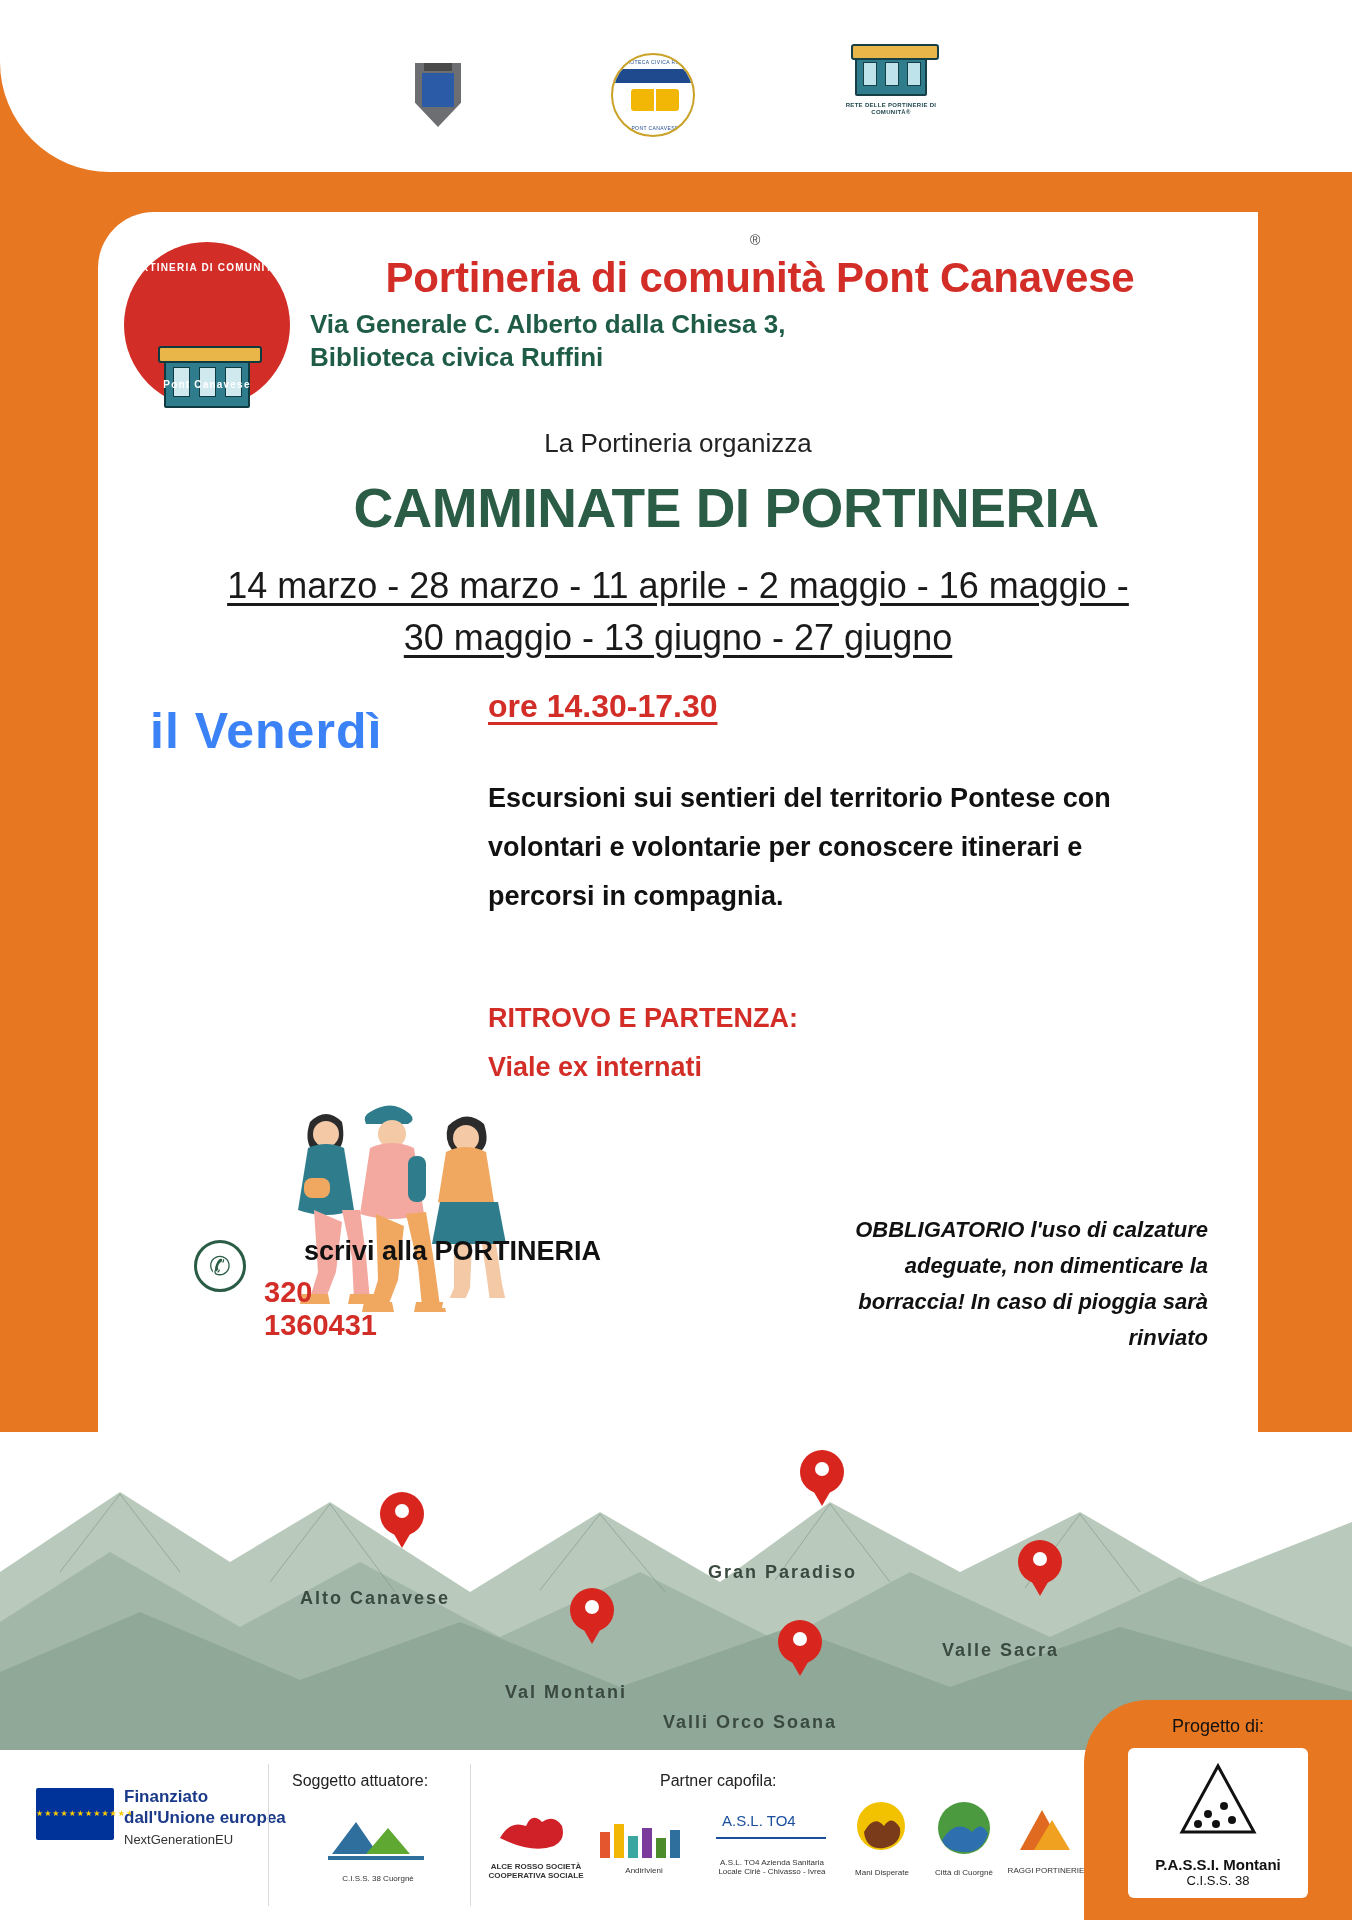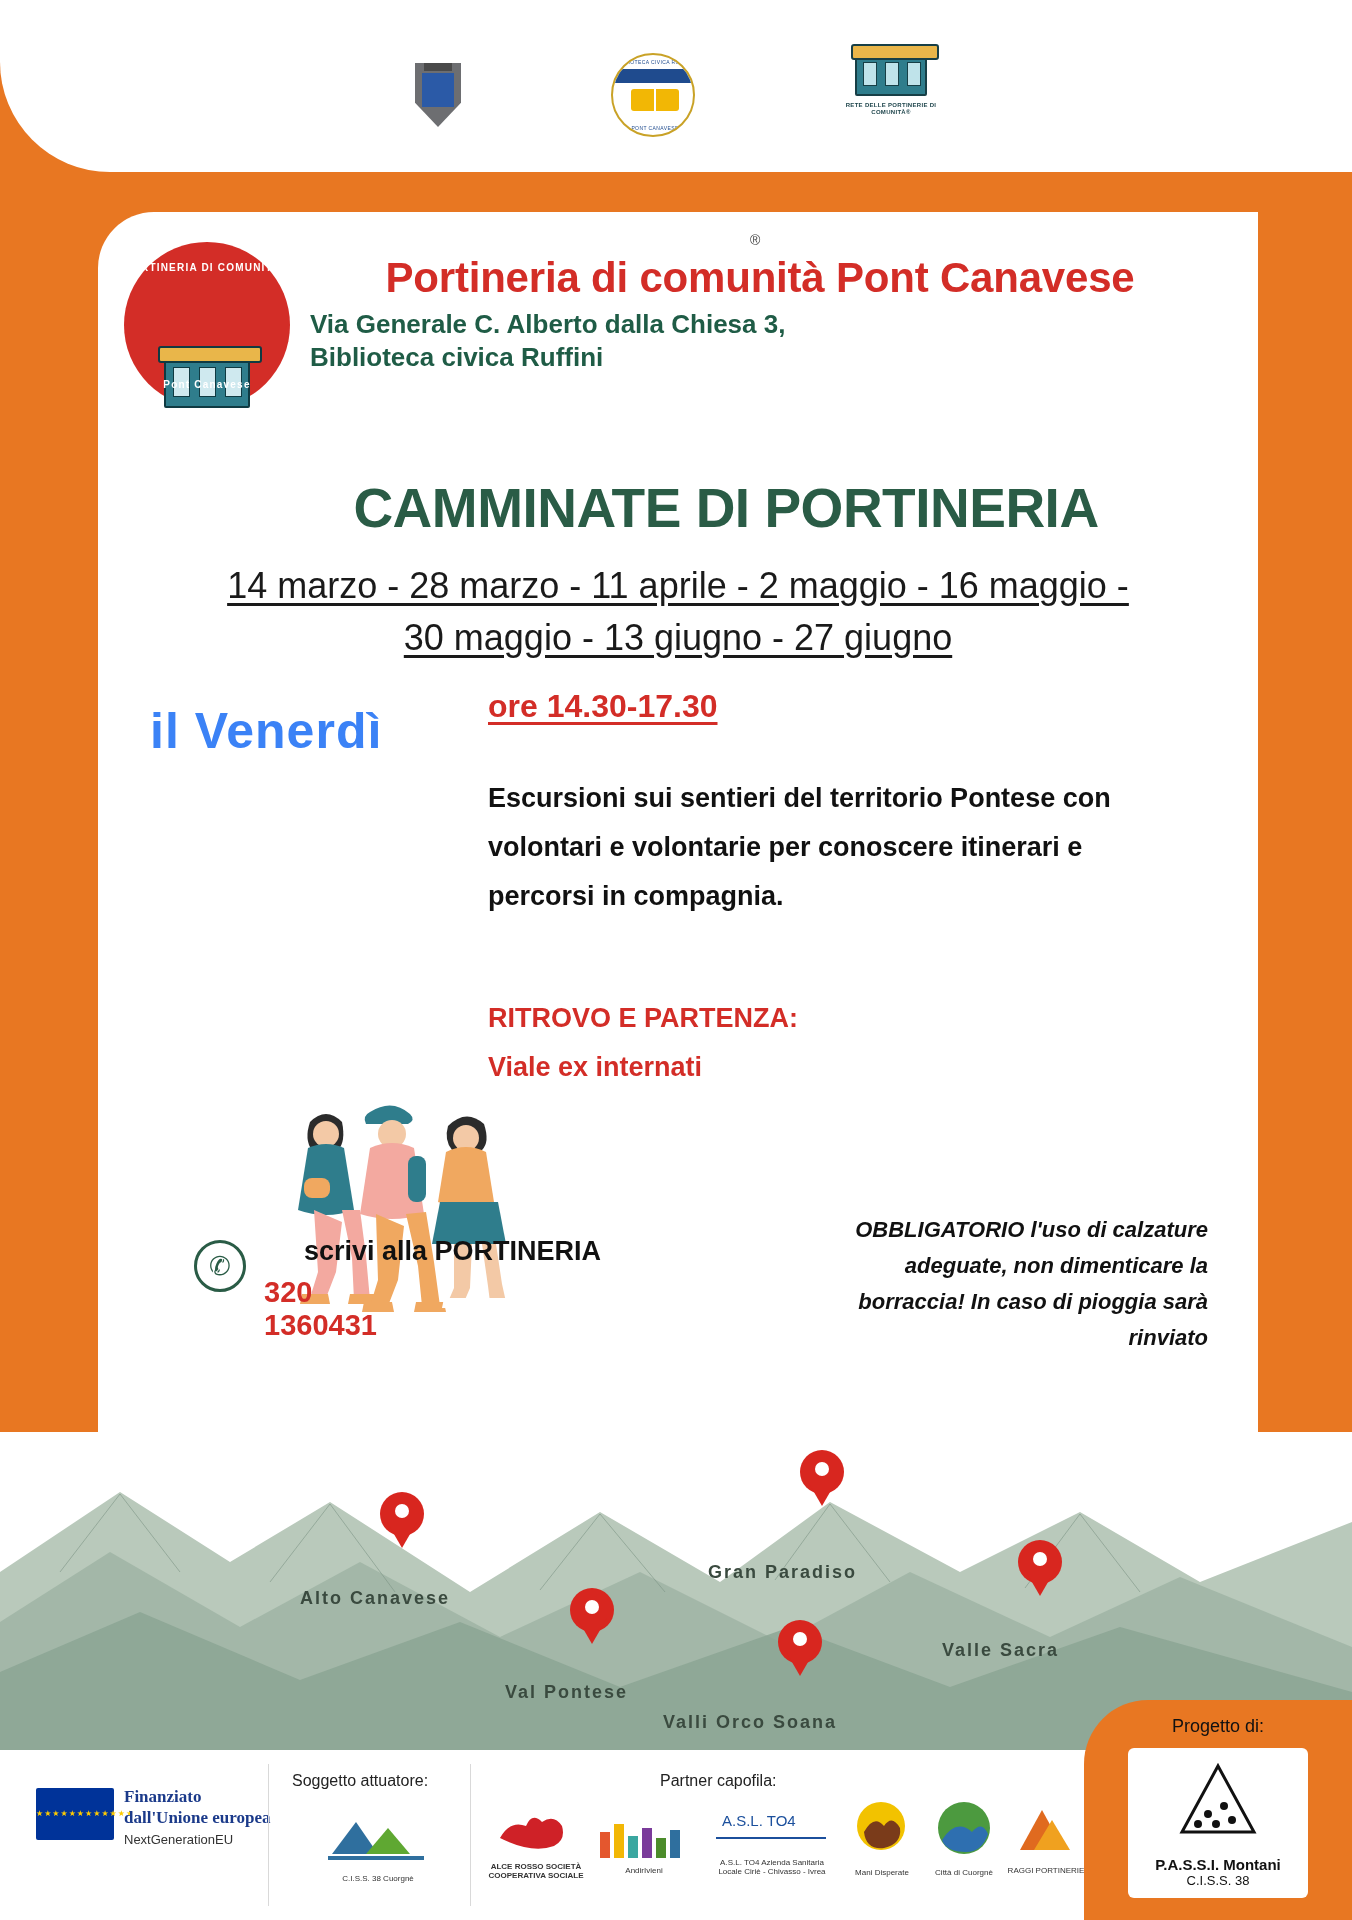--- a/index.html
+++ b/index.html
@@ -234,21 +234,21 @@
   }
   .bottom-inner { position: relative; width: 1352px; height: 170px; }
   .eu-flag {
     position: absolute; left: 36px; top: 38px; width: 78px; height: 52px;
     background: #003399; border-radius: 2px;
   }
   .eu-flag .stars {
     position: absolute; left: 0; top: 0; width: 78px; height: 52px;
     color: #FFCC00; font-size: 8px; letter-spacing: 1px; text-align: center; line-height: 52px;
   }
-  .eu-text { position: absolute; left: 124px; top: 36px; font-size: 17px; font-weight: bold; color: #1b3a8a; line-height: 21px; font-family: Liberation Serif, serif; }
+  .eu-text { position: absolute; left: 124px; top: 36px; font-size: 17px; font-weight: bold; color: #1b3a8a; line-height: 21px; }
   .eu-sub { position: absolute; left: 124px; top: 82px; font-size: 13px; color: #333; }
   .sep { position: absolute; top: 14px; width: 1px; height: 142px; background: #d9d9d9; }
   .b-head { position: absolute; font-size: 16px; color: #222; font-weight: normal; }
 
   .logo-sm { position: absolute; font-size: 8px; text-align: center; color: #333; }
 
   
   .progetto {
     position: absolute; right: 0; top: 1700px; width: 268px; height: 220px;
     background: #E87722;
@@ -315,20 +315,21 @@
       <div class="ring-text-bottom">Pont Canavese</div>
     </div>
 
     <div class="hdr">
       <div class="reg">®</div>
       <div class="title">Portineria di comunità Pont Canavese</div>
       <div class="addr">Via Generale C. Alberto dalla Chiesa 3,</div>
       <div class="addr" style="margin-top:0">Biblioteca civica Ruffini</div>
     </div>
 
+    <div class="organizza">La Portineria organizza</div>
     <div class="maintitle">CAMMINATE DI PORTINERIA</div>
 
     <div class="dates">
       <span>14 marzo - 28 marzo - 11 aprile - 2 maggio - 16 maggio -</span><br>
       <span>30 maggio - 13 giugno - 27 giugno</span>
     </div>
 
     <div class="venerdi">il Venerdì</div>
     <div class="ore">ore 14.30-17.30</div>
 
@@ -400,21 +401,21 @@
   <div class="pin" style="left:380px; top:1492px;">
       <div class="body"></div>
       <div class="dot"></div>
     </div>
   <div class="pin-label" style="left:300px; top:1588px;">Alto Canavese</div>
 
   <div class="pin" style="left:570px; top:1588px;">
       <div class="body"></div>
       <div class="dot"></div>
     </div>
-  <div class="pin-label" style="left:505px; top:1682px;">Val Pontese</div>
+  <div class="pin-label" style="left:505px; top:1682px;">Val Montani</div>
 
   <div class="pin" style="left:800px; top:1450px;">
       <div class="body"></div>
       <div class="dot"></div>
     </div>
   <div class="pin-label" style="left:708px; top:1562px;">Gran Paradiso</div>
 
   <div class="pin" style="left:778px; top:1620px;">
       <div class="body"></div>
       <div class="dot"></div>

